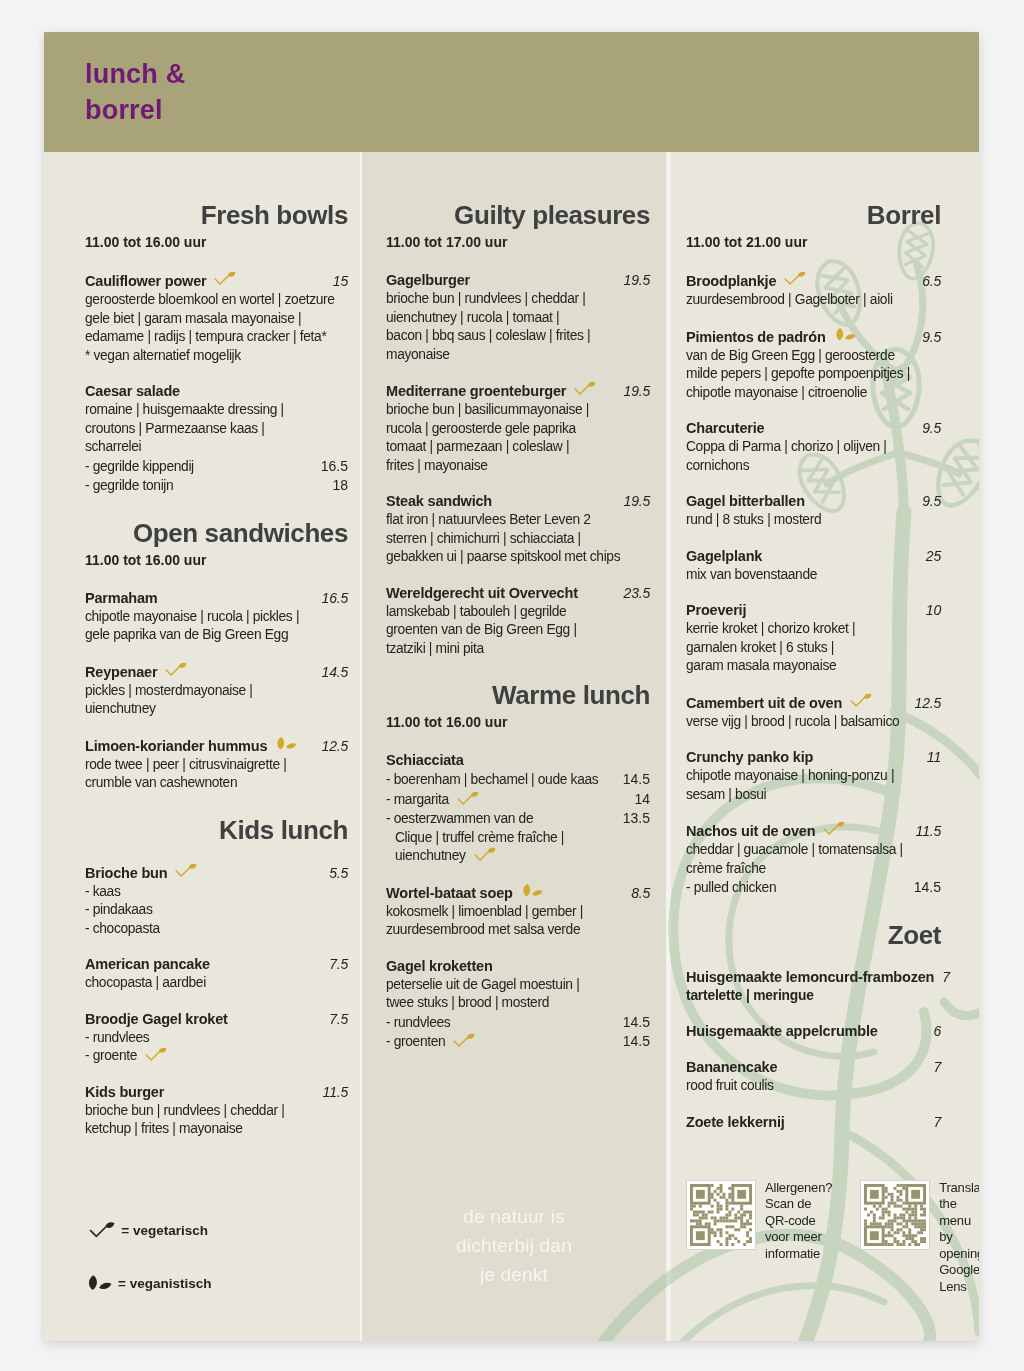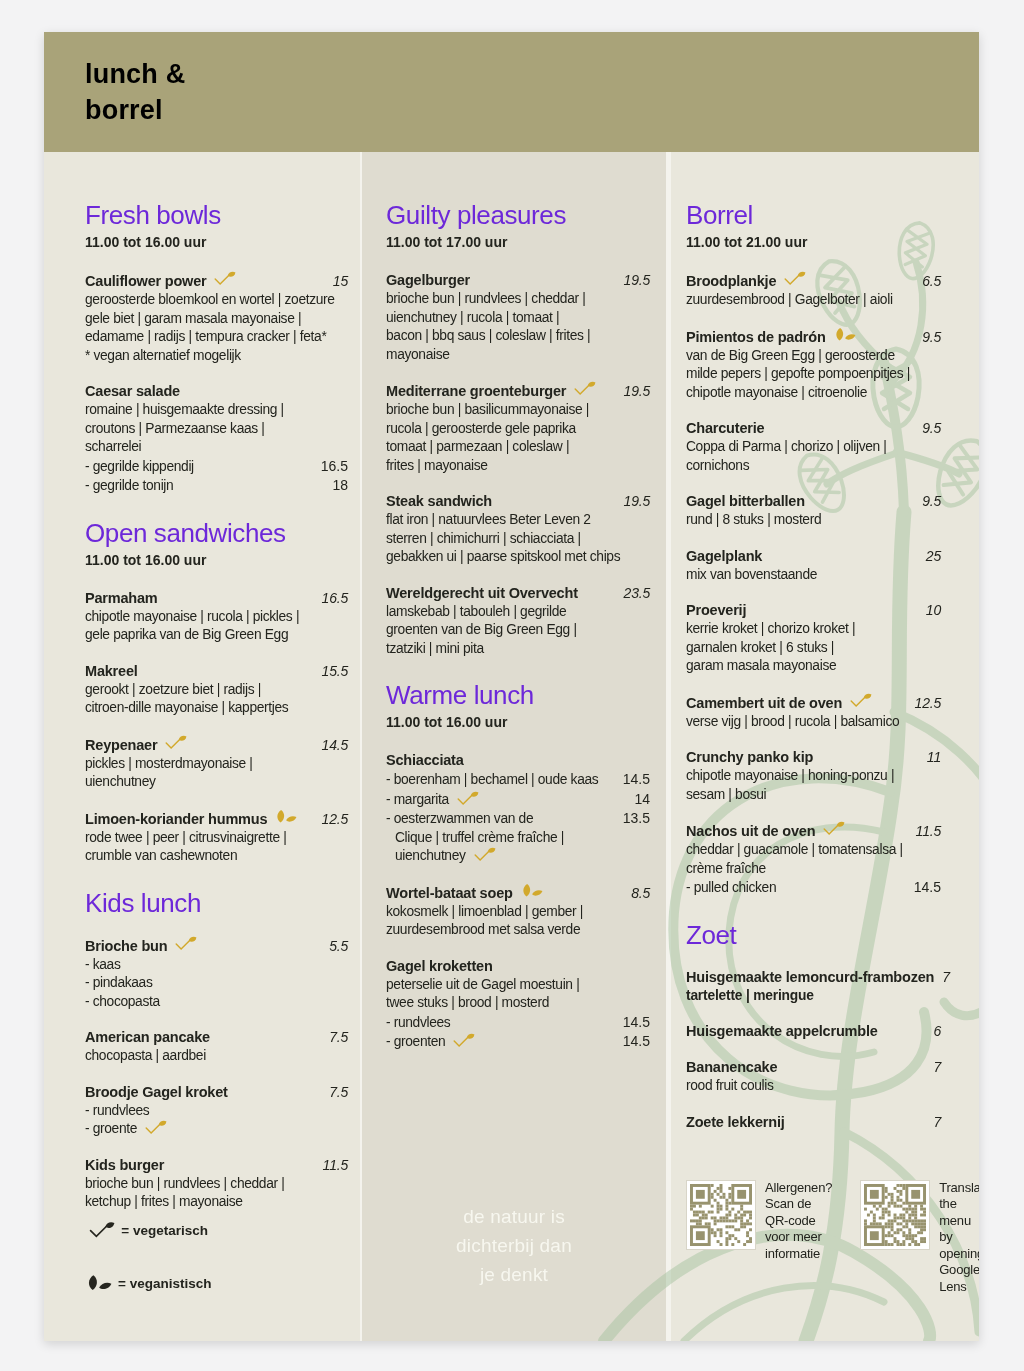--- a/index.html
+++ b/index.html
@@ -8,36 +8,36 @@
     background:#f3f3f4;
     font-family:"Liberation Sans", sans-serif;
     color:#23241e;
   }
   .sheet{
     position:absolute;left:44px;top:32px;width:935px;height:1309px;
     background:#f4f3ed;box-shadow:0 3px 10px rgba(0,0,0,.14);
   }
   .mast{height:120px;background:#a9a379;}
   .mast-title{
-    padding:24px 0 0 41px;color:#000000;font-weight:700;
+    padding:24px 0 0 41px;color:#701a75;font-weight:700;
     font-size:27px;line-height:36px;letter-spacing:.2px;
   }
   .cols{position:relative;height:1189px;overflow:hidden;}
   .col-bg{position:absolute;top:0;height:100%;z-index:0;}
   .bg1{left:0;width:316px;background:#e9e7dc;}
   .bg2{left:318px;width:304px;background:#dfdcd0;}
   .bg3{left:627px;width:308px;background:#e9e7dc;}
   .plant{position:absolute;left:0;top:0;z-index:1;pointer-events:none;}
   .col-content{position:absolute;top:0;height:100%;z-index:2;box-sizing:border-box;}
   .c1{left:0;width:316px;padding:48px 12px 0 41px;}
   .c2{left:318px;width:304px;padding:48px 16px 0 24px;}
   .c3{left:627px;width:308px;padding:48px 38px 0 15px;}
   .section-title{
-    margin:22px 0 4px 0;font-size:26px;line-height:30px;font-weight:400;
-    letter-spacing:-.4px;color:#6d28d9;
+    margin:22px 0 4px 0;font-size:26px;line-height:30px;font-weight:700;
+    letter-spacing:-.4px;color:#404040;text-align:right;
   }
   .menu-section:first-child .section-title{margin-top:0;}
   .section-title.no-hours{margin-bottom:18px;}
   .hours{font-size:14px;line-height:17px;font-weight:700;margin:0 0 20px 0;}
   .item{margin-bottom:17px;}
   .item-head{display:flex;align-items:baseline;font-size:14.5px;line-height:19px;font-weight:700;letter-spacing:-.2px;white-space:nowrap;}
   .item-price{margin-left:auto;padding-left:8px;font-weight:400;font-size:14px;font-style:italic;}
   .item-line{display:flex;align-items:baseline;font-size:13.8px;line-height:18.5px;letter-spacing:-.35px;white-space:nowrap;}
   .item-line.bold{font-weight:700;letter-spacing:-.2px;}
   .item-line.indent{padding-left:9px;}
@@ -155,32 +155,20 @@
           <div class="item">
             <div class="item-head">
               <span class="item-name">Parmaham</span>
               <span class="item-price">16.5</span>
             </div>
             <div class="item-line">
               <span class="line-text">chipotle mayonaise | rucola | pickles |</span>
             </div>
             <div class="item-line">
               <span class="line-text">gele paprika van de Big Green Egg</span>
-            </div>
-          </div>
-          <div class="item">
-            <div class="item-head">
-              <span class="item-name">Makreel</span>
-              <span class="item-price">15.5</span>
-            </div>
-            <div class="item-line">
-              <span class="line-text">gerookt | zoetzure biet | radijs |</span>
-            </div>
-            <div class="item-line">
-              <span class="line-text">citroen-dille mayonaise | kappertjes</span>
             </div>
           </div>
           <div class="item">
             <div class="item-head">
               <span class="item-name">Reypenaer</span>
               <svg class="leaf-icon" viewBox="0 0 42 26">
                 <path d="M4 14 L13 23 L30 6" fill="none" stroke="currentColor" stroke-width="2.6" stroke-linecap="round"></path>
                 <path d="M27 8 C28 2 35 -1 41 2 C40 9 32 12 27 8 Z" fill="currentColor" stroke="none"></path>
               </svg>
               <span class="item-price">14.5</span>

